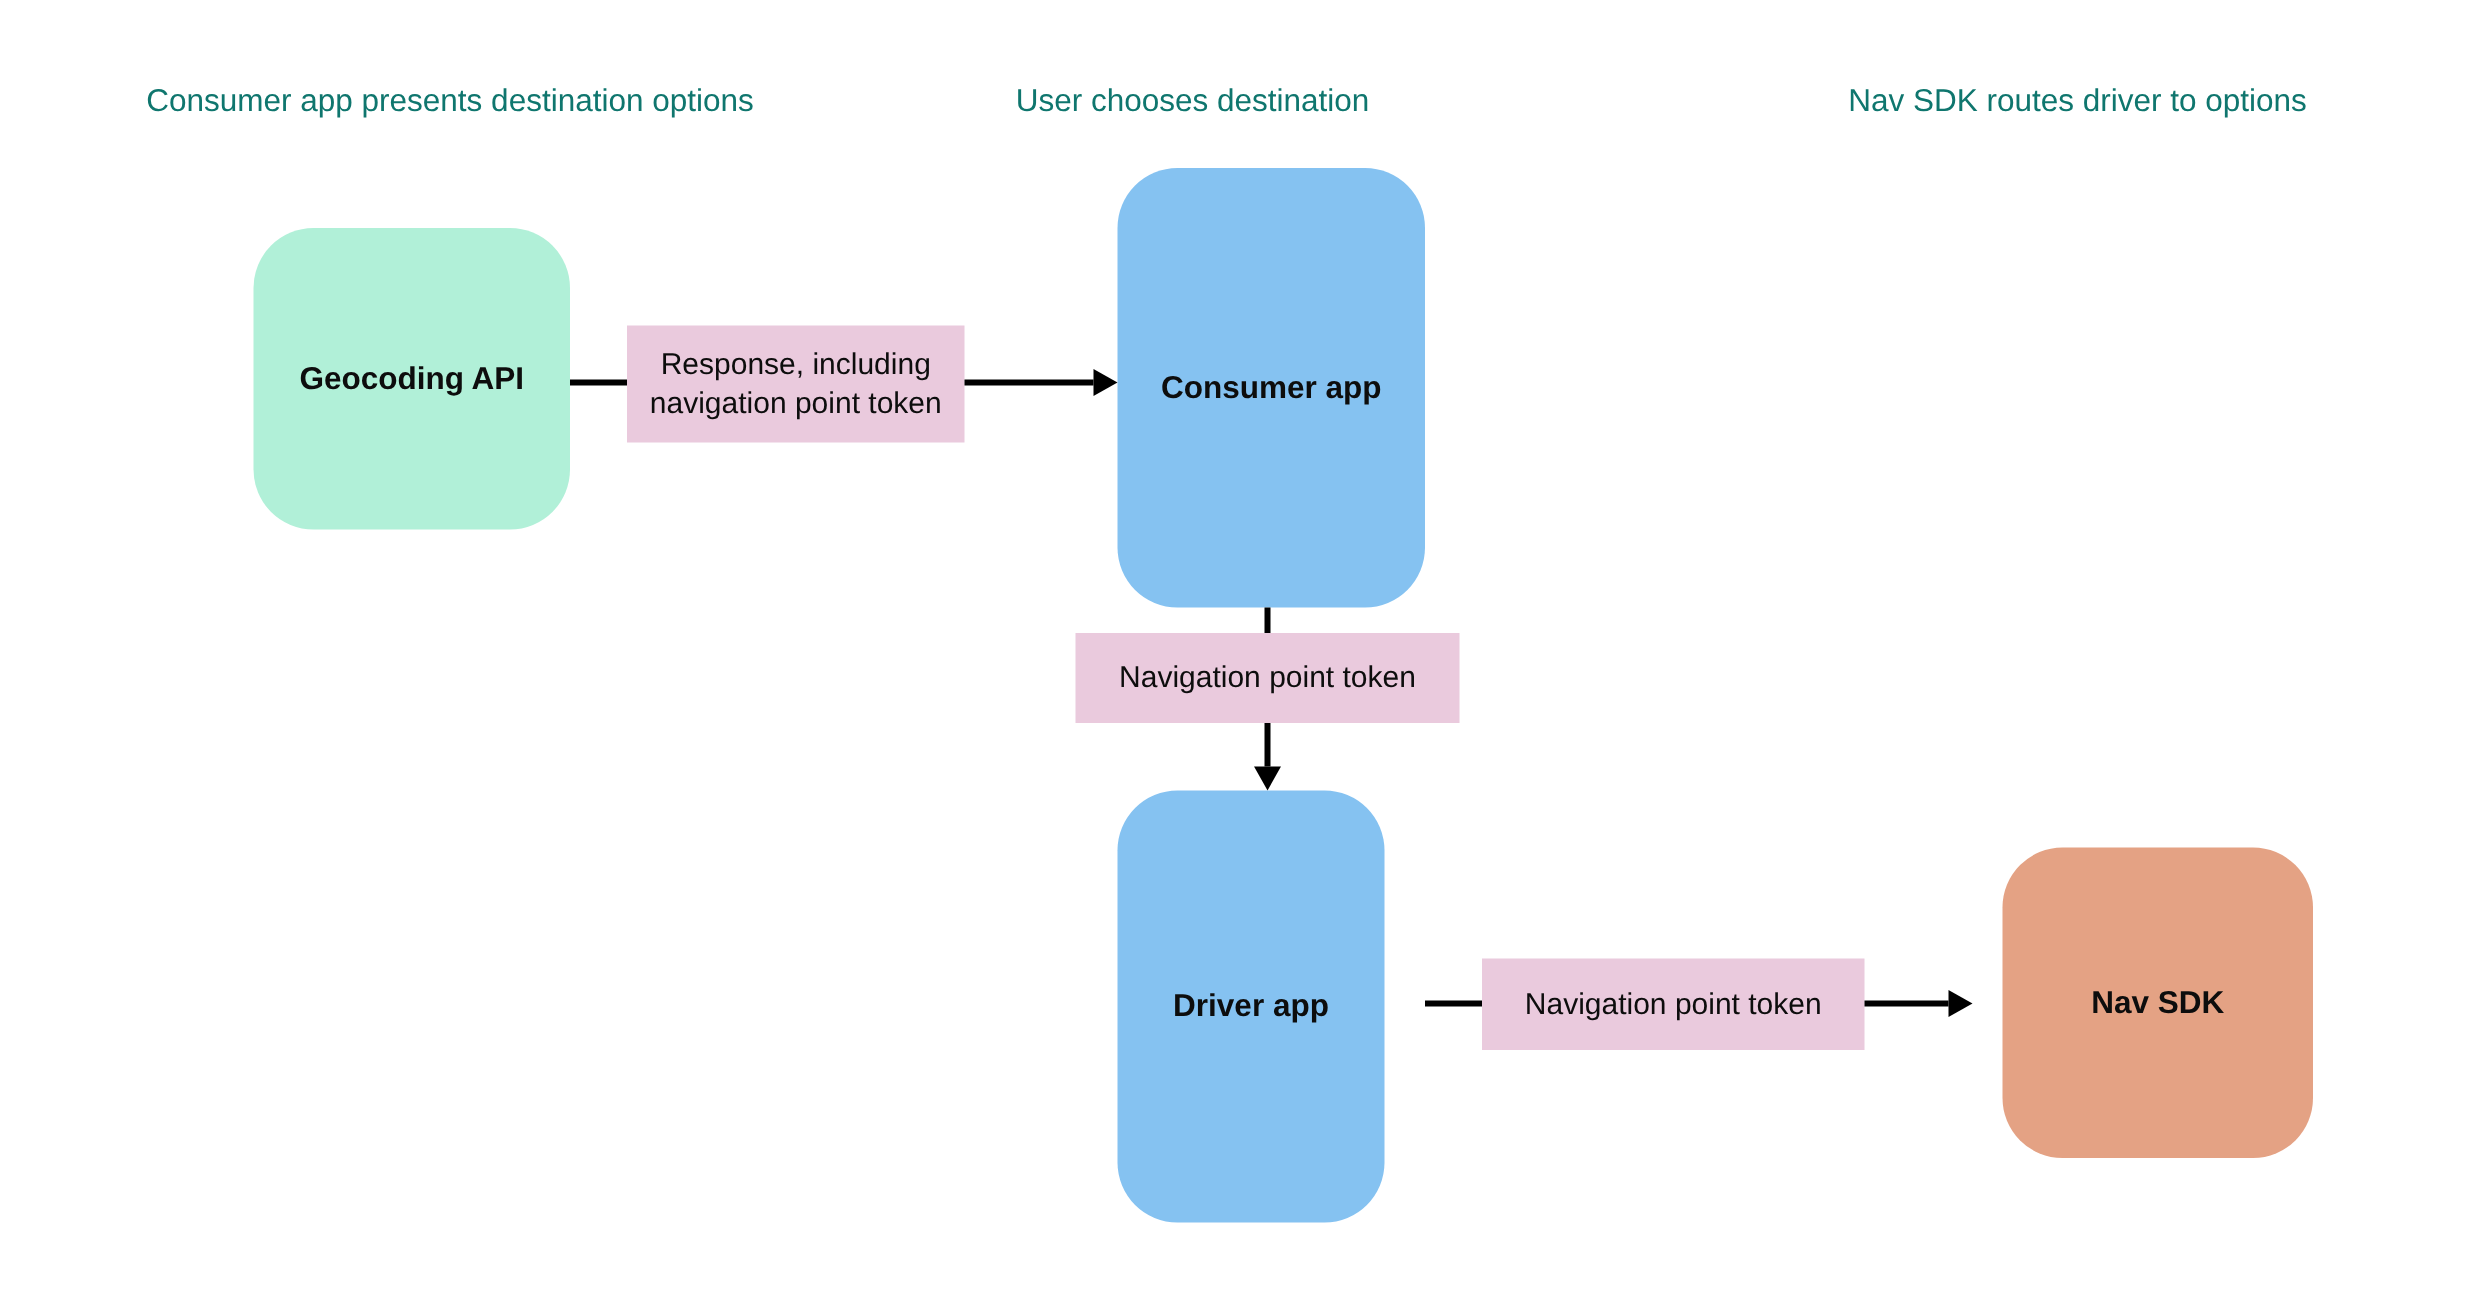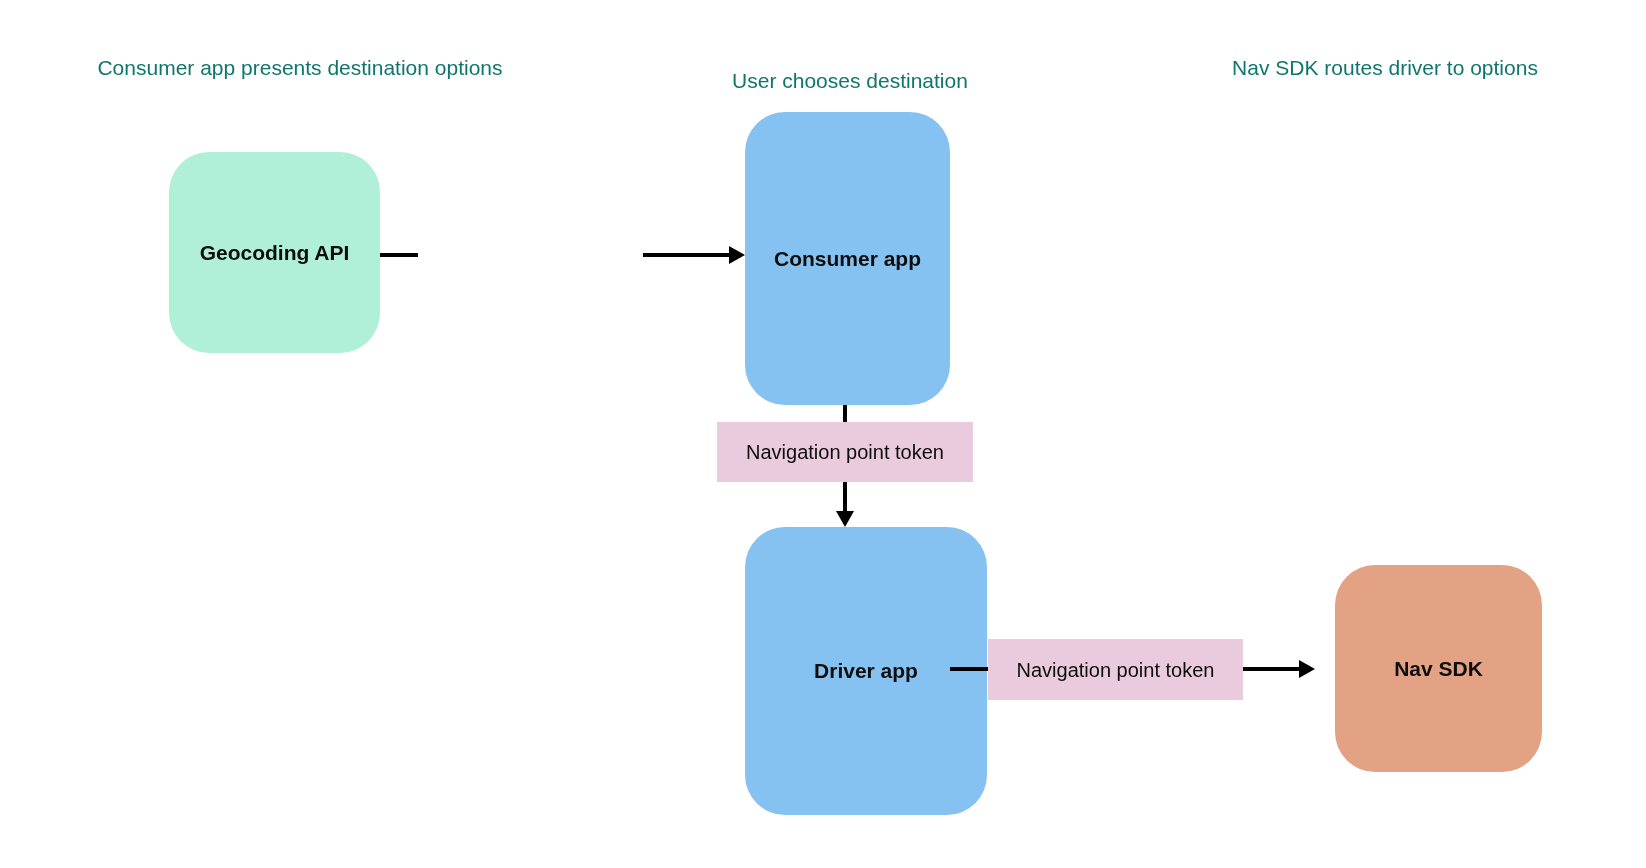--- a/index.html
+++ b/index.html
@@ -50,29 +50,29 @@
   }
   .arrowhead-down {
     position:absolute; width:0; height:0;
     border-left:9px solid transparent;
     border-right:9px solid transparent;
     border-top:16px solid #000;
   }
   
   #node-geocoding { left:169px;  top:152px; width:211px; height:201px; }
   #node-consumer  { left:745px;  top:112px; width:205px; height:293px; }
-  #node-driver    { left:745px;  top:527px; width:242px; height:288px; }
+  #node-driver    { left:745px;  top:527px; width:178px; height:288px; }
   #node-navsdk    { left:1315px; top:565px; width:207px; height:207px;margin-left:20px; }
   
   #edge-label-0 { left:418px;  top:217px; width:225px; height:78px; padding:0 6px; box-sizing:border-box; }
   #edge-label-1 { left:717px;  top:422px; width:256px; height:60px; }
   #edge-label-2 { left:988px;  top:639px; width:255px; height:61px; }
   
   #header-0 { left:300px; }
-  #header-1 { left:850px;margin-top:13px; }
+  #header-1 { left:795px; }
   #header-2 { left:1385px; }
 </style>
 </head>
 <body>
 
 <div id="canvas">
 
   <div class="header" id="header-0">Consumer app presents destination options</div>
   <div class="header" id="header-1">User chooses destination</div>
   <div class="header" id="header-2">Nav SDK routes driver to options</div>
@@ -84,20 +84,23 @@
     <span>Geocoding API</span>
   </div>
   <div class="node" id="node-driver" style="background: rgb(133, 194, 241);">
     <span>Driver app</span>
   </div>
   <div class="node" id="node-navsdk" style="background: rgb(228, 162, 132);">
     <span>Nav SDK</span>
   </div>
 
   <div class="hline" style="left:380px; top:253px; width:38px;"></div>
+  <div class="edge-label" id="edge-label-0" style="background: rgb(234, 202, 221);">
+    <span>Response, including navigation point token</span>
+  </div>
   <div class="hline" style="left:643px; top:253px; width:86px;"></div>
   <div class="arrowhead-right" style="left:729px; top:246px;"></div>
 
   <div class="vline" style="left:843px; top:405px; height:17px;"></div>
   <div class="edge-label" id="edge-label-1" style="background: rgb(234, 202, 221);">
     <span>Navigation point token</span>
   </div>
   <div class="vline" style="left:843px; top:482px; height:29px;"></div>
   <div class="arrowhead-down" style="left:836px; top:511px;"></div>
 

